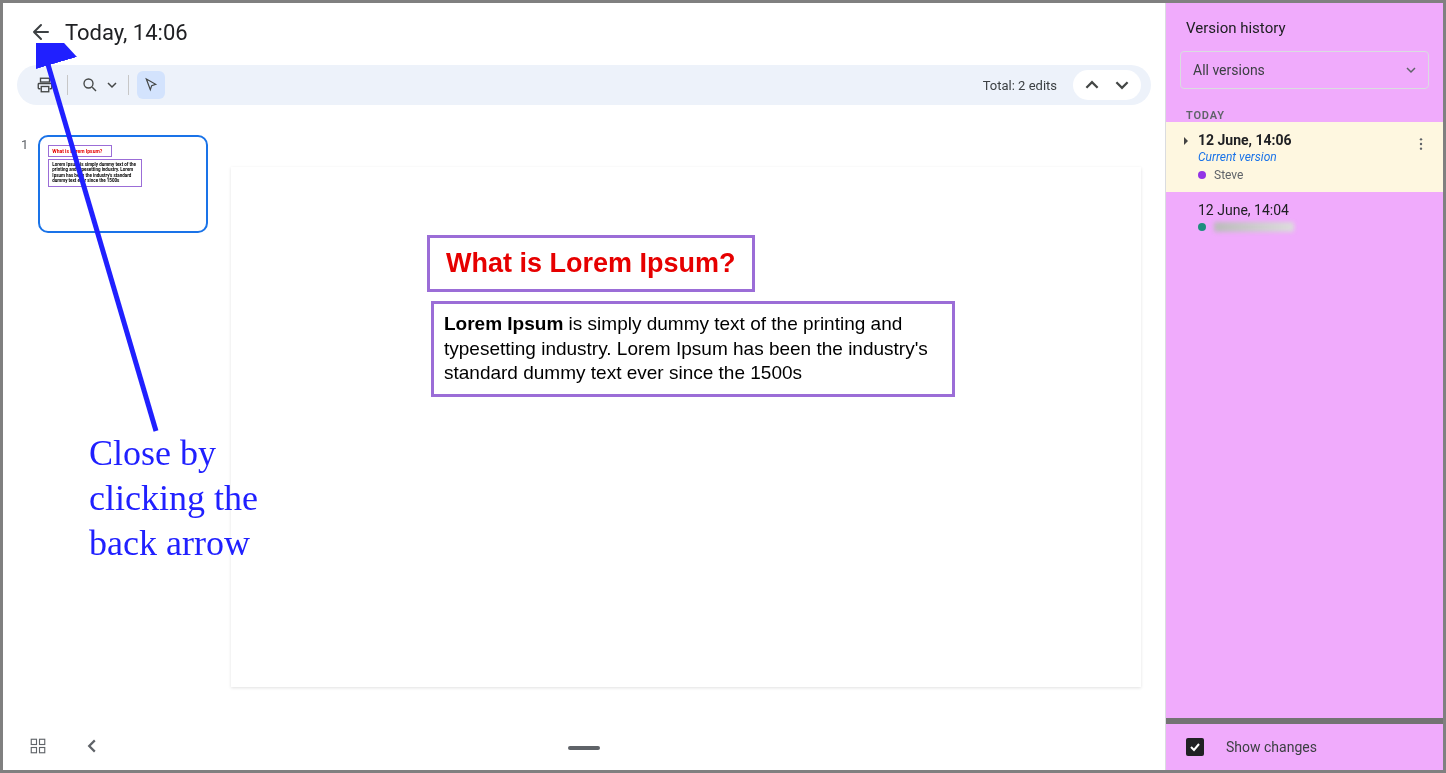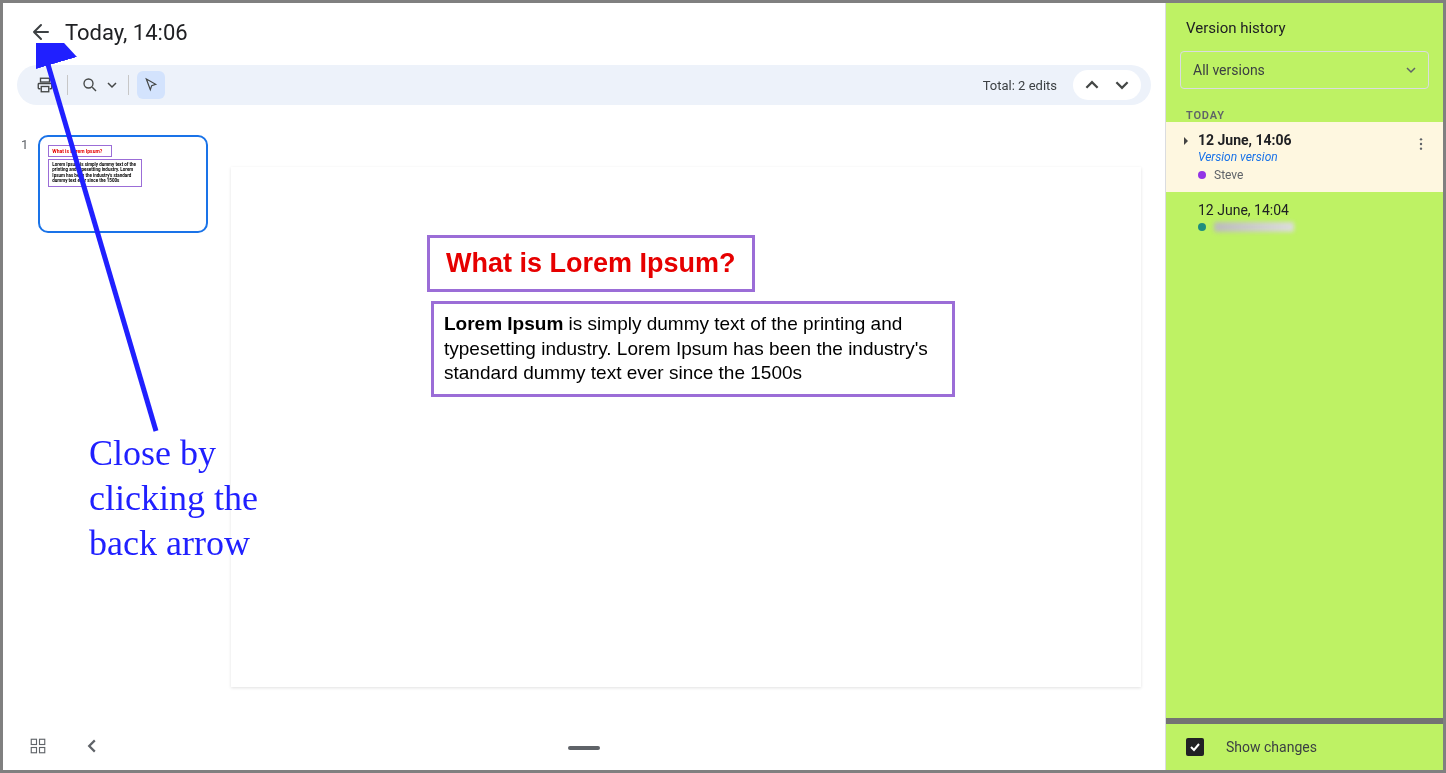--- a/index.html
+++ b/index.html
@@ -179,21 +179,21 @@
       position: absolute;
       left: 50%; transform: translateX(-50%);
       bottom: 20px;
       width: 32px; height: 4px; background: #5f6368; border-radius: 2px;
     }
     
     .sidebar {
       width: 300px;
       display: flex;
       flex-direction: column;
-      background: #bef264;
+      background: #f0abfc;
     }
     .sb-title { font-size: 15px; color: #202124; padding: 16px 20px 14px 20px; }
     .sb-select {
       margin: 0 14px 10px 14px;
       border: 1px solid #dadce0;
       border-radius: 4px;
       height: 38px;
       display: flex; align-items: center; justify-content: space-between;
       padding: 0 12px;
       font-size: 14px; color: #3c4043;
@@ -373,21 +373,21 @@
   <div class="sb-section-label">TODAY</div>
 
   <div class="version-item current">
     <div class="version-caret">
       <svg width="10" height="10" viewBox="0 0 10 10">
           <path d="M3 1l4 4-4 4" fill="#444"></path>
         </svg>
     </div>
     <div class="version-body">
       <div class="version-time">12 June, 14:06</div>
-      <div class="version-subtitle">Version version</div>
+      <div class="version-subtitle">Current version</div>
       <div class="version-authors">
         <div class="version-author">
           <span class="author-dot purple"></span>
           <span>Steve</span>
         </div>
       </div>
     </div>
     <div class="version-more">
       <svg width="16" height="16" viewBox="0 0 24 24">
         <circle cx="12" cy="5" r="1.8" fill="currentColor"></circle>

